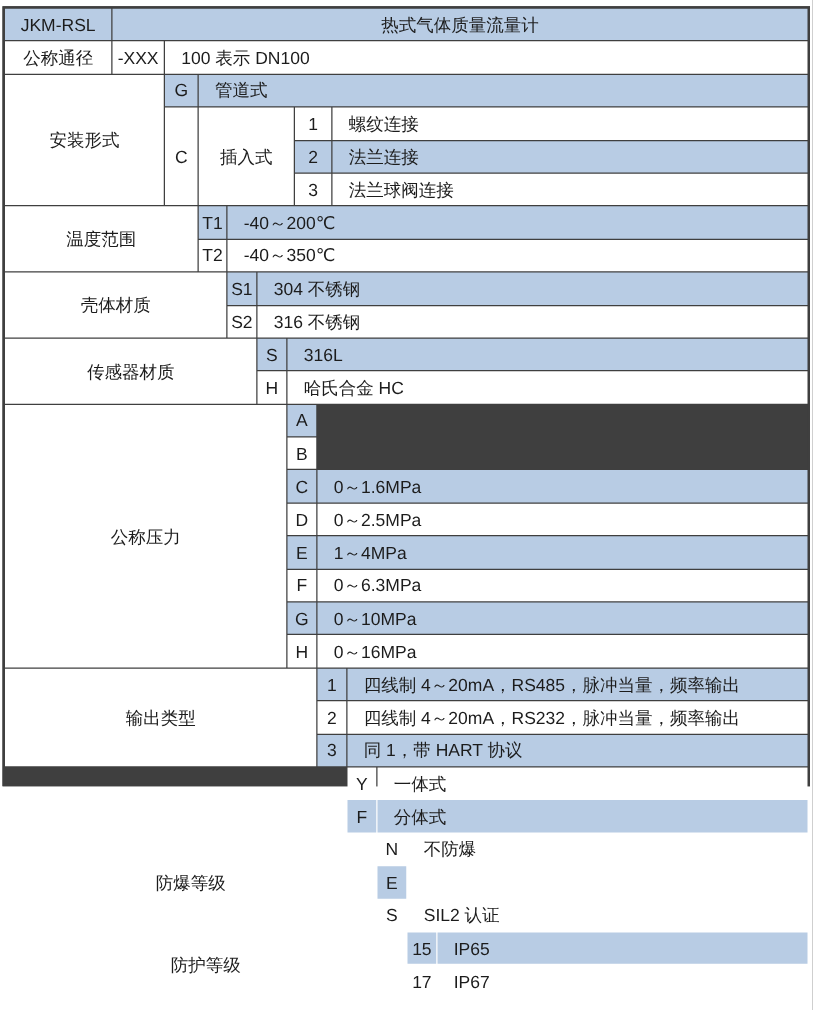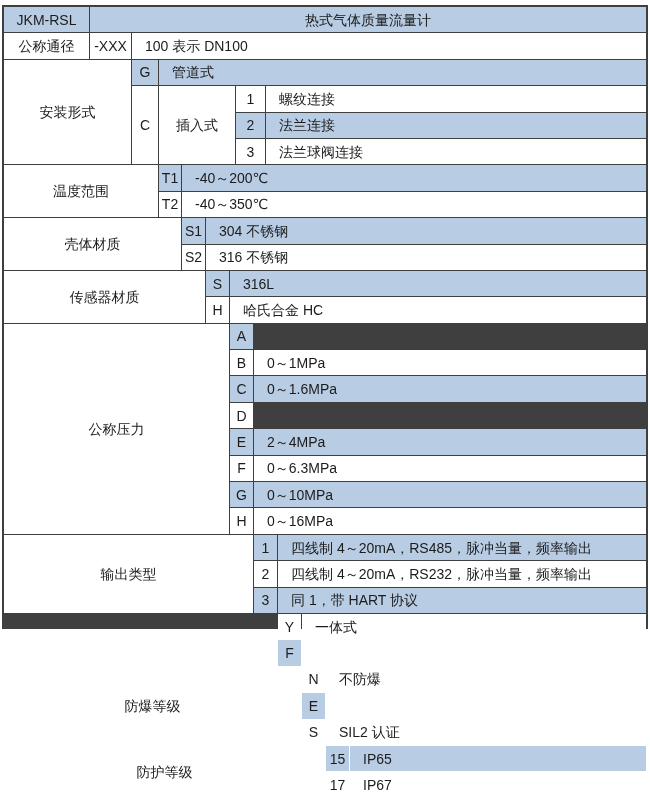--- a/index.html
+++ b/index.html
@@ -68,44 +68,45 @@
 
   <div class="cell c" style="grid-area:11/1/13/6">传感器材质</div>
   <div class="cell c blue" style="grid-area:11/6/12/7">S</div>
   <div class="cell l blue" style="grid-area:11/7/12/15">316L</div>
   <div class="cell c" style="grid-area:12/6/13/7">H</div>
   <div class="cell l" style="grid-area:12/7/13/15">哈氏合金 HC</div>
 
   <div class="cell c" style="grid-area:13/1/21/7">公称压力</div>
   <div class="cell c blue" style="grid-area:13/7/14/9">A</div>
   <div class="cell c" style="grid-area:14/7/15/9">B</div>
-  <div class="cell l" style="grid-area:14/9/15/15">0～1MPa</div>
   <div class="cell c blue" style="grid-area:15/7/16/9">C</div>
   <div class="cell l blue" style="grid-area:15/9/16/15">0～1.6MPa</div>
   <div class="cell c" style="grid-area:16/7/17/9">D</div>
+  <div class="cell l" style="grid-area:16/9/17/15">0～2.5MPa</div>
   <div class="cell c blue" style="grid-area:17/7/18/9">E</div>
-  <div class="cell l blue" style="grid-area:17/9/18/15">2～4MPa</div>
+  <div class="cell l blue" style="grid-area:17/9/18/15">1～4MPa</div>
   <div class="cell c" style="grid-area:18/7/19/9">F</div>
   <div class="cell l" style="grid-area:18/9/19/15">0～6.3MPa</div>
   <div class="cell c blue" style="grid-area:19/7/20/9">G</div>
   <div class="cell l blue" style="grid-area:19/9/20/15">0～10MPa</div>
   <div class="cell c" style="grid-area:20/7/21/9">H</div>
   <div class="cell l" style="grid-area:20/9/21/15">0～16MPa</div>
 
   <div class="cell c" style="grid-area:21/1/24/9">输出类型</div>
   <div class="cell c blue" style="grid-area:21/9/22/11">1</div>
   <div class="cell l blue" style="grid-area:21/11/22/15">四线制 4～20mA，RS485，脉冲当量，频率输出</div>
   <div class="cell c" style="grid-area:22/9/23/11">2</div>
   <div class="cell l" style="grid-area:22/11/23/15">四线制 4～20mA，RS232，脉冲当量，频率输出</div>
   <div class="cell c blue" style="grid-area:23/9/24/11">3</div>
   <div class="cell l blue" style="grid-area:23/11/24/15">同 1，带 HART 协议</div>
 
   <div class="cell c" style="grid-area:24/11/25/12">Y</div>
   <div class="cell l" style="grid-area:24/12/25/15">一体式</div>
   <div class="cell c blue" style="grid-area:25/11/26/12">F</div>
+  <div class="cell l blue" style="grid-area:25/12/26/15">分体式</div>
 
   <div class="cell c" style="grid-area:26/1/29/12">防爆等级</div>
   <div class="cell c" style="grid-area:26/12/27/13">N</div>
   <div class="cell l" style="grid-area:26/13/27/15">不防爆</div>
   <div class="cell c blue" style="grid-area:27/12/28/13">E</div>
   <div class="cell c" style="grid-area:28/12/29/13">S</div>
   <div class="cell l" style="grid-area:28/13/29/15">SIL2 认证</div>
 
   <div class="cell c" style="grid-area:29/1/31/13">防护等级</div>
   <div class="cell c blue" style="grid-area:29/13/30/14">15</div>

